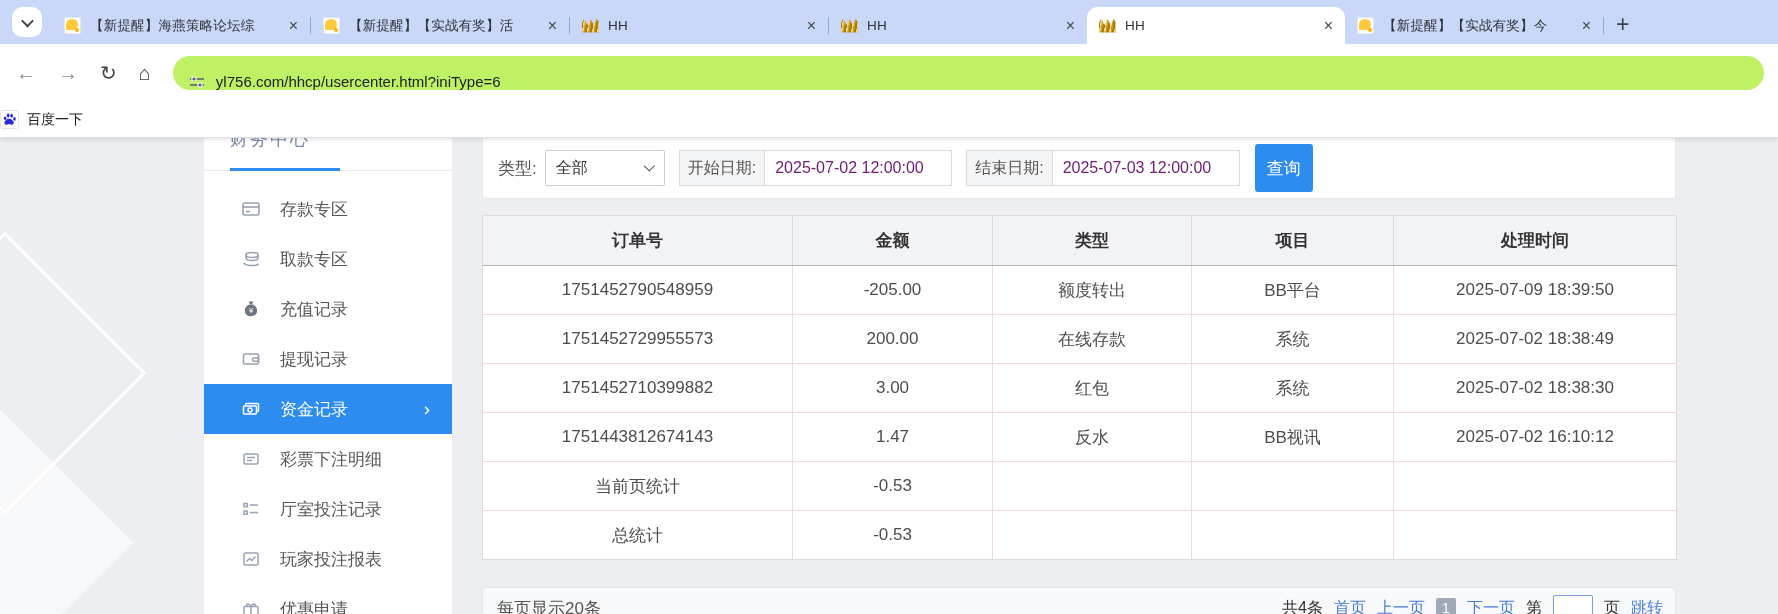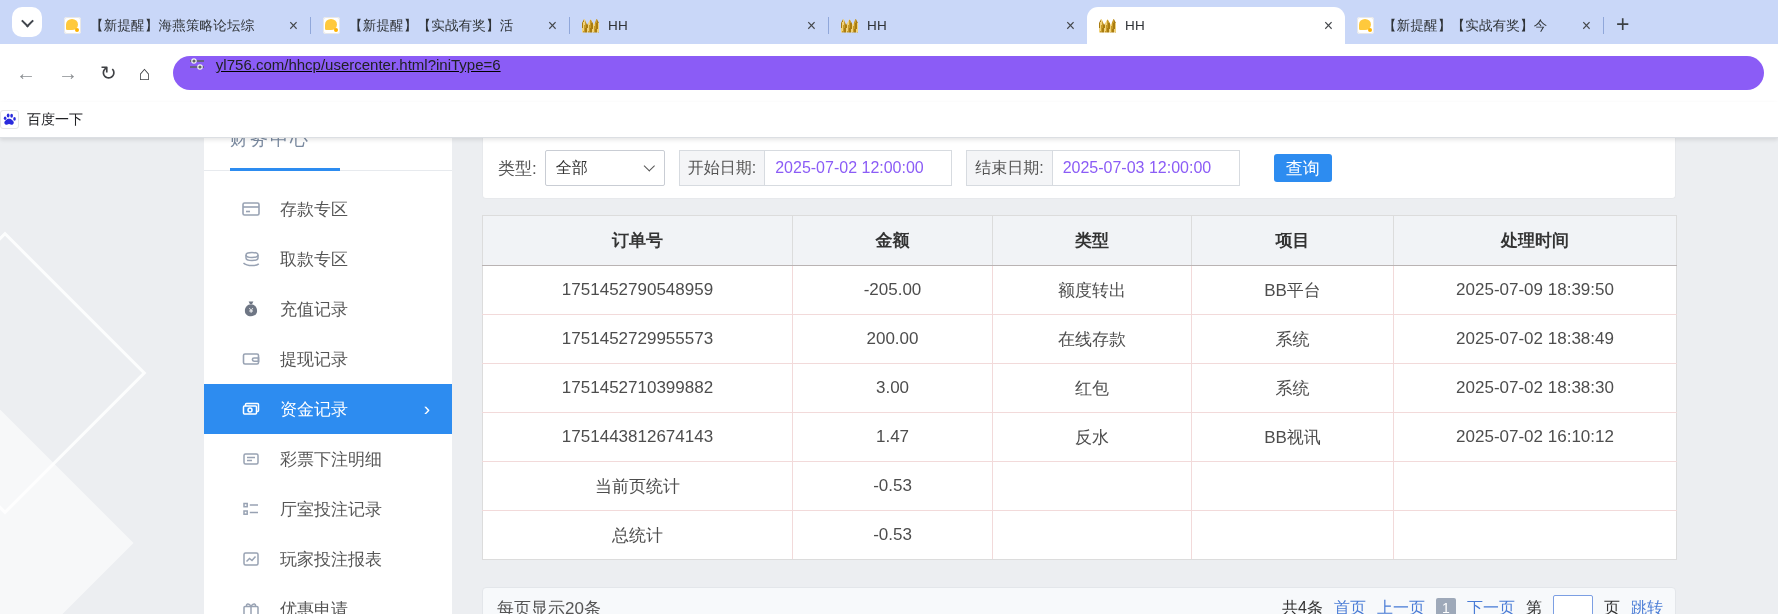--- a/index.html
+++ b/index.html
@@ -21,21 +21,21 @@
   .fav-hh { width:17px; height:14px; flex:none;
     background:repeating-linear-gradient(100deg,#a97c10 0 2px,#f1d27a 2px 3.5px,#c89b2a 3.5px 5px);
     clip-path:polygon(0 100%,0 32%,14% 0,30% 46%,50% 4%,70% 46%,86% 0,100% 32%,100% 100%); }
   .newtab { font-size:23px; color:#3c4043; margin:0 0 8px 12px; line-height:1; cursor:pointer; }
 
   
   .addrbar { height:58px; background:#fff; display:flex; align-items:center; padding:0 14px 0 16px; }
   .navico { font-size:20px; margin-right:22px; cursor:pointer; line-height:1; }
   .navico.dim { color:#8a8d91; }
   .navico.dark { color:#3f4145; }
-  .urlpill { flex:1; height:34px; background:#8b5cf6; border-radius:17px; display:flex; align-items:flex-start; padding:0 16px;text-decoration:underline; }
+  .urlpill { flex:1; height:34px; background:#bef264; border-radius:17px; display:flex; align-items:flex-end; padding:0 16px; }
   .url-text { font-size:15px; color:#202124; margin-left:11px; }
 
   
   .bookmarks { height:36px; background:#fff; display:flex; align-items:center; border-bottom:1px solid #dcdfe3; box-shadow:0 2px 4px rgba(0,0,0,.10); position:relative; z-index:5; }
   .bfav { width:19px; height:19px; background:#fff; border:1px solid #e5e5e5; border-radius:3px; display:flex; align-items:center; justify-content:center; }
   .bm-label { font-size:14px; color:#202124; margin-left:8px; cursor:pointer; }
 
   
   .page { position:relative; height:476px; background:#eceef1; overflow:hidden; }
   .tri { position:absolute; transform:rotate(45deg); }
@@ -56,22 +56,22 @@
 
   
   .content { position:absolute; left:482px; top:0; width:1194px; height:100%;padding-left:38px; }
   .filterbar { position:absolute; top:0; left:0; width:1194px; height:61px; background:#fff; border:1px solid #e7e9ec; border-top:none; border-radius:0 0 4px 4px; display:flex; align-items:center; padding:0 0 0 15px; }
   .flabel { font-size:17px; color:#555; margin-right:8px; }
   .fselect { width:120px; height:36px; border:1px solid #c9cdd4; border-radius:2px; background:#fff; display:flex; align-items:center; padding:0 10px; font-size:16px; color:#333; cursor:pointer; margin-right:14px; }
   .fselect .sval { flex:1; }
   .schev { width:8px; height:8px; border-left:1.5px solid #555; border-bottom:1.5px solid #555; transform:rotate(-45deg) translate(1px,-2px); }
   .fgroup { display:flex; align-items:stretch; height:36px; margin-right:14px; }
   .addon { background:#f4f5f7; border:1px solid #d7dbe0; border-right:none; display:flex; align-items:center; padding:0 8px; font-size:16px; color:#555; }
-  .finput { width:188px; border:1px solid #d7dbe0; background:#fff; font-size:16px; color:#8b5cf6; padding:0 10px; outline:none; font-family:inherit; }
-  .fbtn { width:58px; height:28px; background:#2d8cf0; border:none; border-radius:3px; color:#fff; font-size:17px; cursor:pointer; margin-left:20px; font-family:inherit; }
+  .finput { width:188px; border:1px solid #d7dbe0; background:#fff; font-size:16px; color:#701a75; padding:0 10px; outline:none; font-family:inherit; }
+  .fbtn { width:58px; height:48px; background:#2d8cf0; border:none; border-radius:3px; color:#fff; font-size:17px; cursor:pointer; margin-left:1px; font-family:inherit; }
 
   
   .dtable { position:absolute; top:77px; left:0; border-collapse:collapse; table-layout:fixed; width:1194px; background:#fff; }
   .dtable th { height:50px; background:#f1f3f6; border:1px solid #dcdcdc; border-bottom:1px solid #b9b3b3; font-size:17px; font-weight:bold; color:#333; text-align:center; }
   .dtable th + th { border-left:1px solid #f97316; }
   .dtable td { height:49px; border:1px solid #f2dada; font-size:17px; color:#4d4d4d; text-align:center; background:#fff; }
   .dtable tr td:first-child, .dtable tr th:first-child { border-left:1px solid #dcdcdc; }
   .dtable tr td:last-child, .dtable tr th:last-child { border-right:1px solid #dcdcdc; }
   .dtable tr:last-child td { border-bottom:1px solid #dcdcdc; }
 

